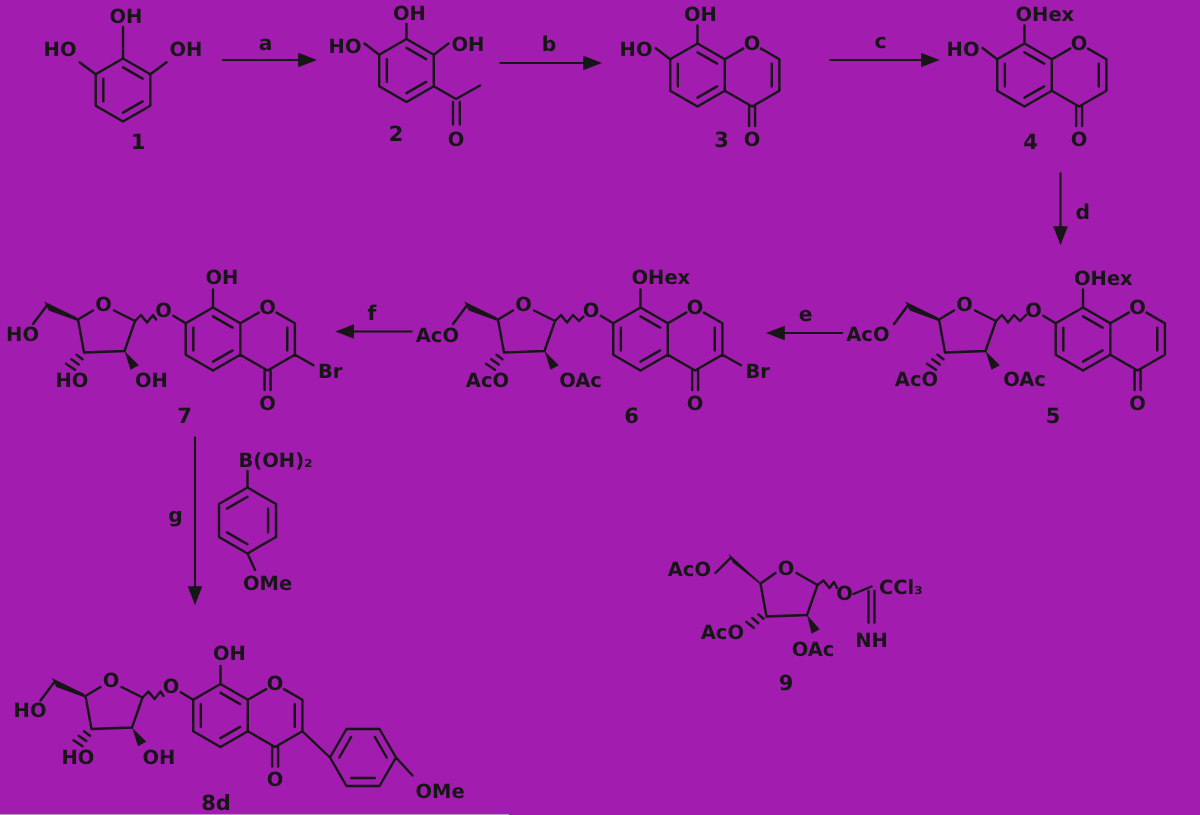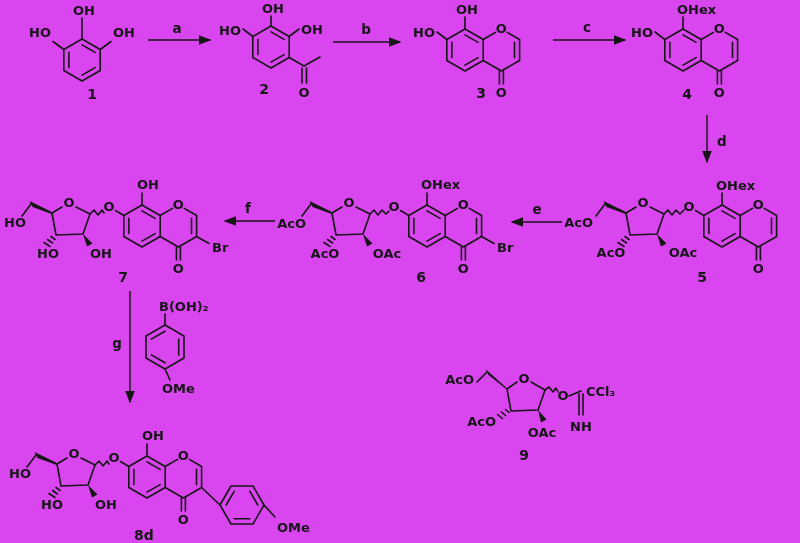--- a/index.html
+++ b/index.html
@@ -1,16 +1,16 @@
 <!DOCTYPE html>
 <html><head>
 <meta charset="utf-8">
 <style>
   html,body{margin:0;padding:0;background:#e8e8e8;}
-  .canvas{width:800px;height:543px;background:#d946ef;position:relative;overflow:hidden;}
+  .canvas{width:800px;height:543px;background:#a21caf;position:relative;overflow:hidden;}
   svg{display:block;}
   .b{fill:none;stroke:#161616;stroke-width:1.6;stroke-linecap:round;stroke-linejoin:round;}
   .arrow{fill:none;stroke:#161616;stroke-width:1.4;}
   .w{fill:#161616;stroke:none;}
   .al{font-family:"DejaVu Sans",sans-serif;font-size:13px;font-weight:600;fill:#161616;}
   .num{font-family:"DejaVu Sans",sans-serif;font-size:14px;font-weight:bold;fill:#161616;}
   .arw{font-family:"DejaVu Sans",sans-serif;font-size:13.5px;font-weight:600;fill:#161616;}
 </style>
 </head>
 <body>

